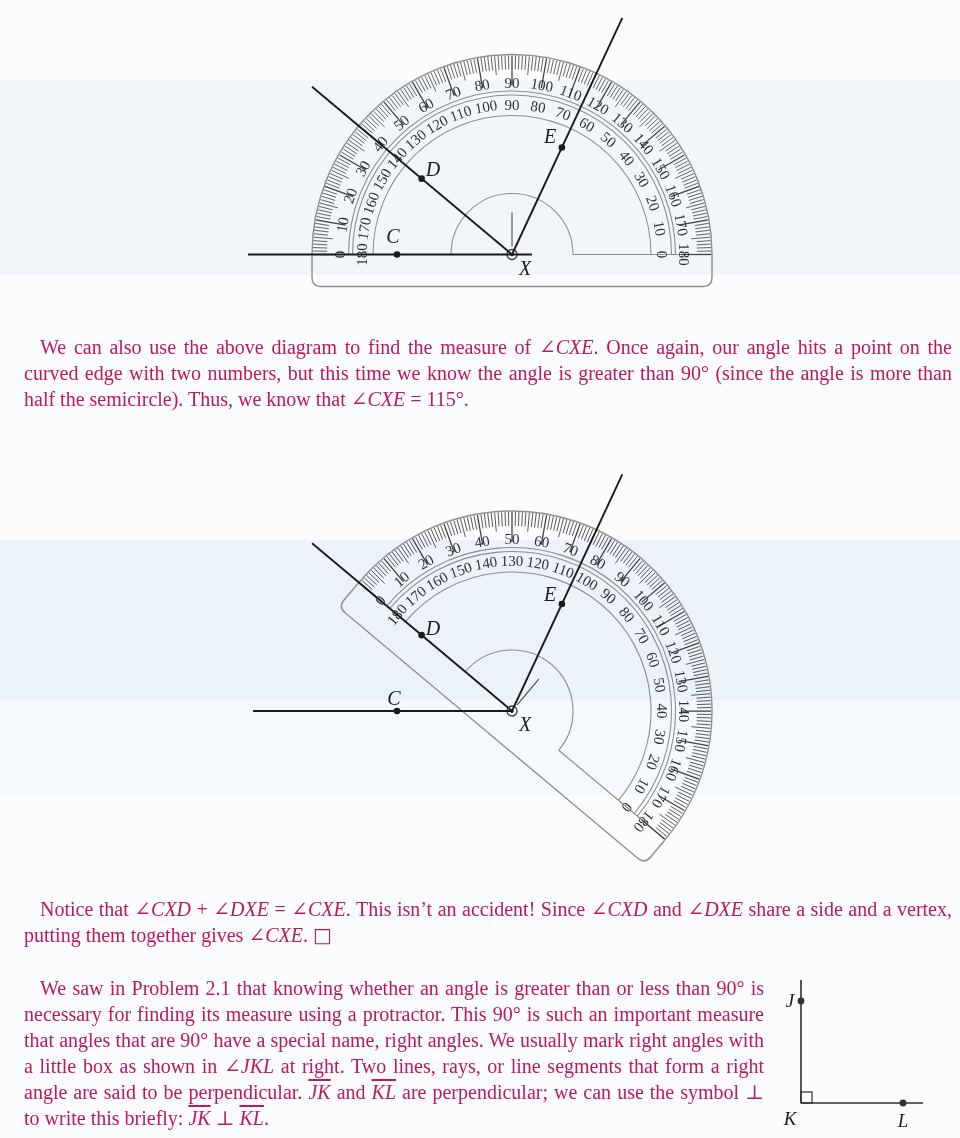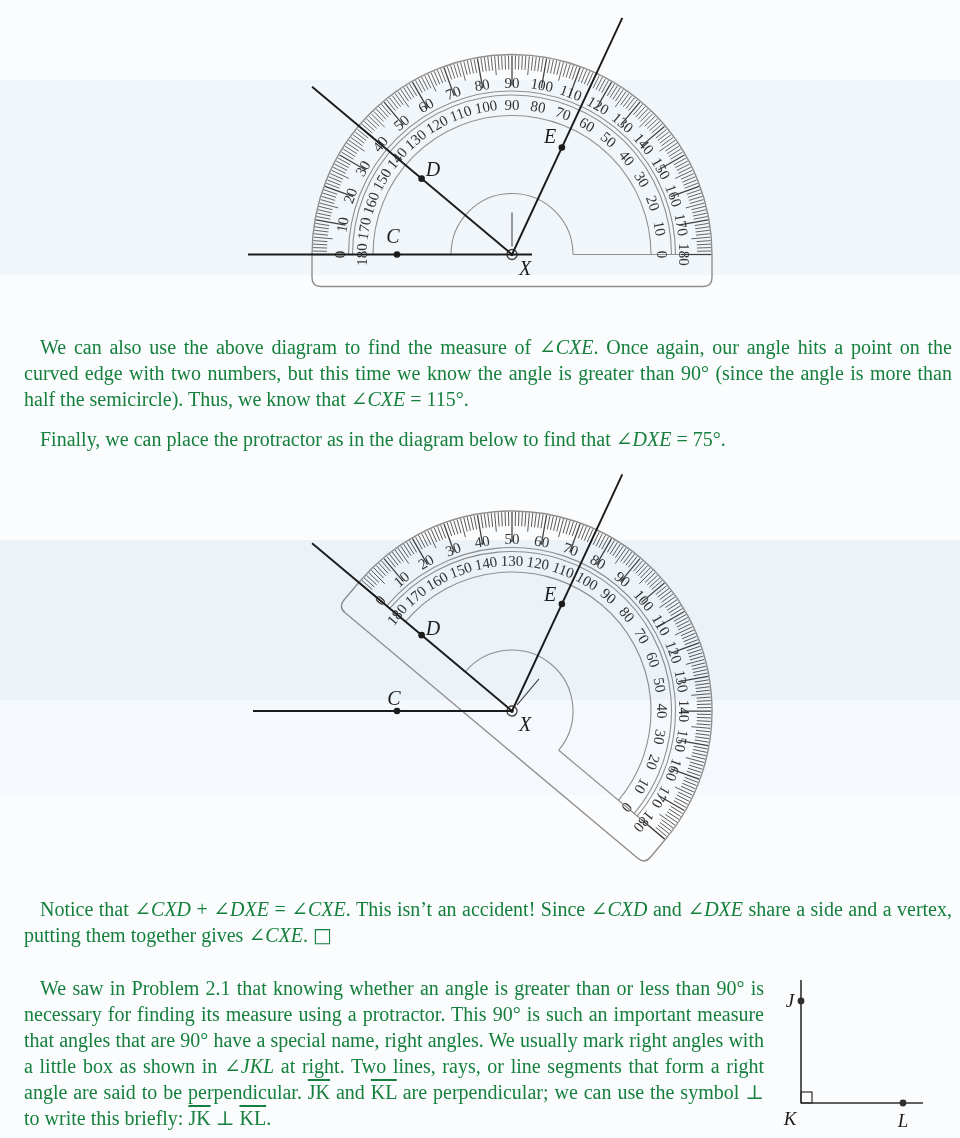--- a/index.html
+++ b/index.html
@@ -1,23 +1,23 @@
 <!DOCTYPE html>
 <html><head>
 <meta charset="utf-8">
 <style>
   html,body{margin:0;padding:0;background:#e9e9e9;}
   #page{position:relative;width:960px;height:1138px;background:#fbfcfd;overflow:hidden;
         font-family:"Liberation Serif", serif;color:#1c1c1c;}
   .tint{position:absolute;left:0;width:960px;pointer-events:none;}
   .para{position:absolute;left:24px;font-size:20px;line-height:26px;text-align:justify;
-        text-indent:16px;color:#15803d;}
+        text-indent:16px;color:#be185d;}
   .seg-i{font-style:italic;}
   .seg-b{font-weight:normal;}
-  .seg-o{text-decoration:overline;}
+  .seg-o{font-style:italic;text-decoration:overline;}
   .seg-m{font-family:"DejaVu Serif", serif;}
   svg{position:absolute;}
   svg text{font-family:"Liberation Serif", serif;}
 </style>
 </head>
 <body>
 
 <div id="page">
   <div class="tint" style="top:80px;height:195px;background:rgba(205,226,244,0.20);"></div>
   <div class="tint" style="top:540px;height:160px;background:rgba(198,221,242,0.30);"></div>
@@ -262,21 +262,20 @@
       <circle cx="421.6067557119606" cy="178.65106205698834" r="3.3" fill="#1b1b1b"></circle>
       <text x="433" y="169" text-anchor="middle" dominant-baseline="central" font-size="20" font-style="italic" fill="#1c1c1c">D</text>
       <line x1="512" y1="254.5" x2="622.3033663143226" y2="17.953667583434367" stroke="#1b1b1b" stroke-width="1.9"></line>
       <circle cx="561.8689548854026" cy="147.5556811296753" r="3.3" fill="#1b1b1b"></circle>
       <text x="550" y="136" text-anchor="middle" dominant-baseline="central" font-size="20" font-style="italic" fill="#1c1c1c">E</text>
       <text x="525" y="268" text-anchor="middle" dominant-baseline="central" font-size="20" font-style="italic" fill="#1c1c1c">X</text>
     </svg>
 
   <div class="para" style="top:334px;width:928px;"><span>We can also use the above diagram to find the measure of </span><span class="seg-m">∠</span><span class="seg-i">CXE</span><span>. Once again, our angle hits a point on the curved edge with two numbers, but this time we know the angle is greater than 90° (since the angle is more than half the semicircle). Thus, we know that </span><span class="seg-m">∠</span><span class="seg-i">CXE</span><span> = 115°.</span></div>
 
-  <div class="para" style="top:426px;width:928px;"><span>Finally, we can place the protractor as in the diagram below to find that </span><span class="seg-m">∠</span><span class="seg-i">DXE</span><span> = 75°.</span></div>
 
   <svg id="fig2" style="left:0;top:458px" width="960" height="420" viewBox="0 458 960 420">
       <g transform="translate(512 711) rotate(40)">
         <path d="M 200 0 A 200 200 0 0 0 -200 0 L -200 23 Q -200 32 -191 32 L 191 32 Q 200 32 200 23 Z" fill="none" stroke="#8f8f8f" stroke-width="1.4"></path>
         <line x1="-200" y1="0" x2="-61" y2="0" stroke="#8f8f8f" stroke-width="1.2"></line>
         <line x1="61" y1="0" x2="200" y2="0" stroke="#8f8f8f" stroke-width="1.2"></line>
         <path d="M 163.5 0 A 163.5 163.5 0 0 0 -163.5 0" fill="none" stroke="#8f8f8f" stroke-width="1.1"></path>
         <path d="M 159.5 0 A 159.5 159.5 0 0 0 -159.5 0" fill="none" stroke="#8f8f8f" stroke-width="1.1"></path>
         <path d="M 139 0 A 139 139 0 0 0 -139 0" fill="none" stroke="#8f8f8f" stroke-width="1.1"></path>
         <path d="M 61 0 A 61 61 0 0 0 -61 0" fill="none" stroke="#8f8f8f" stroke-width="1.1"></path>

